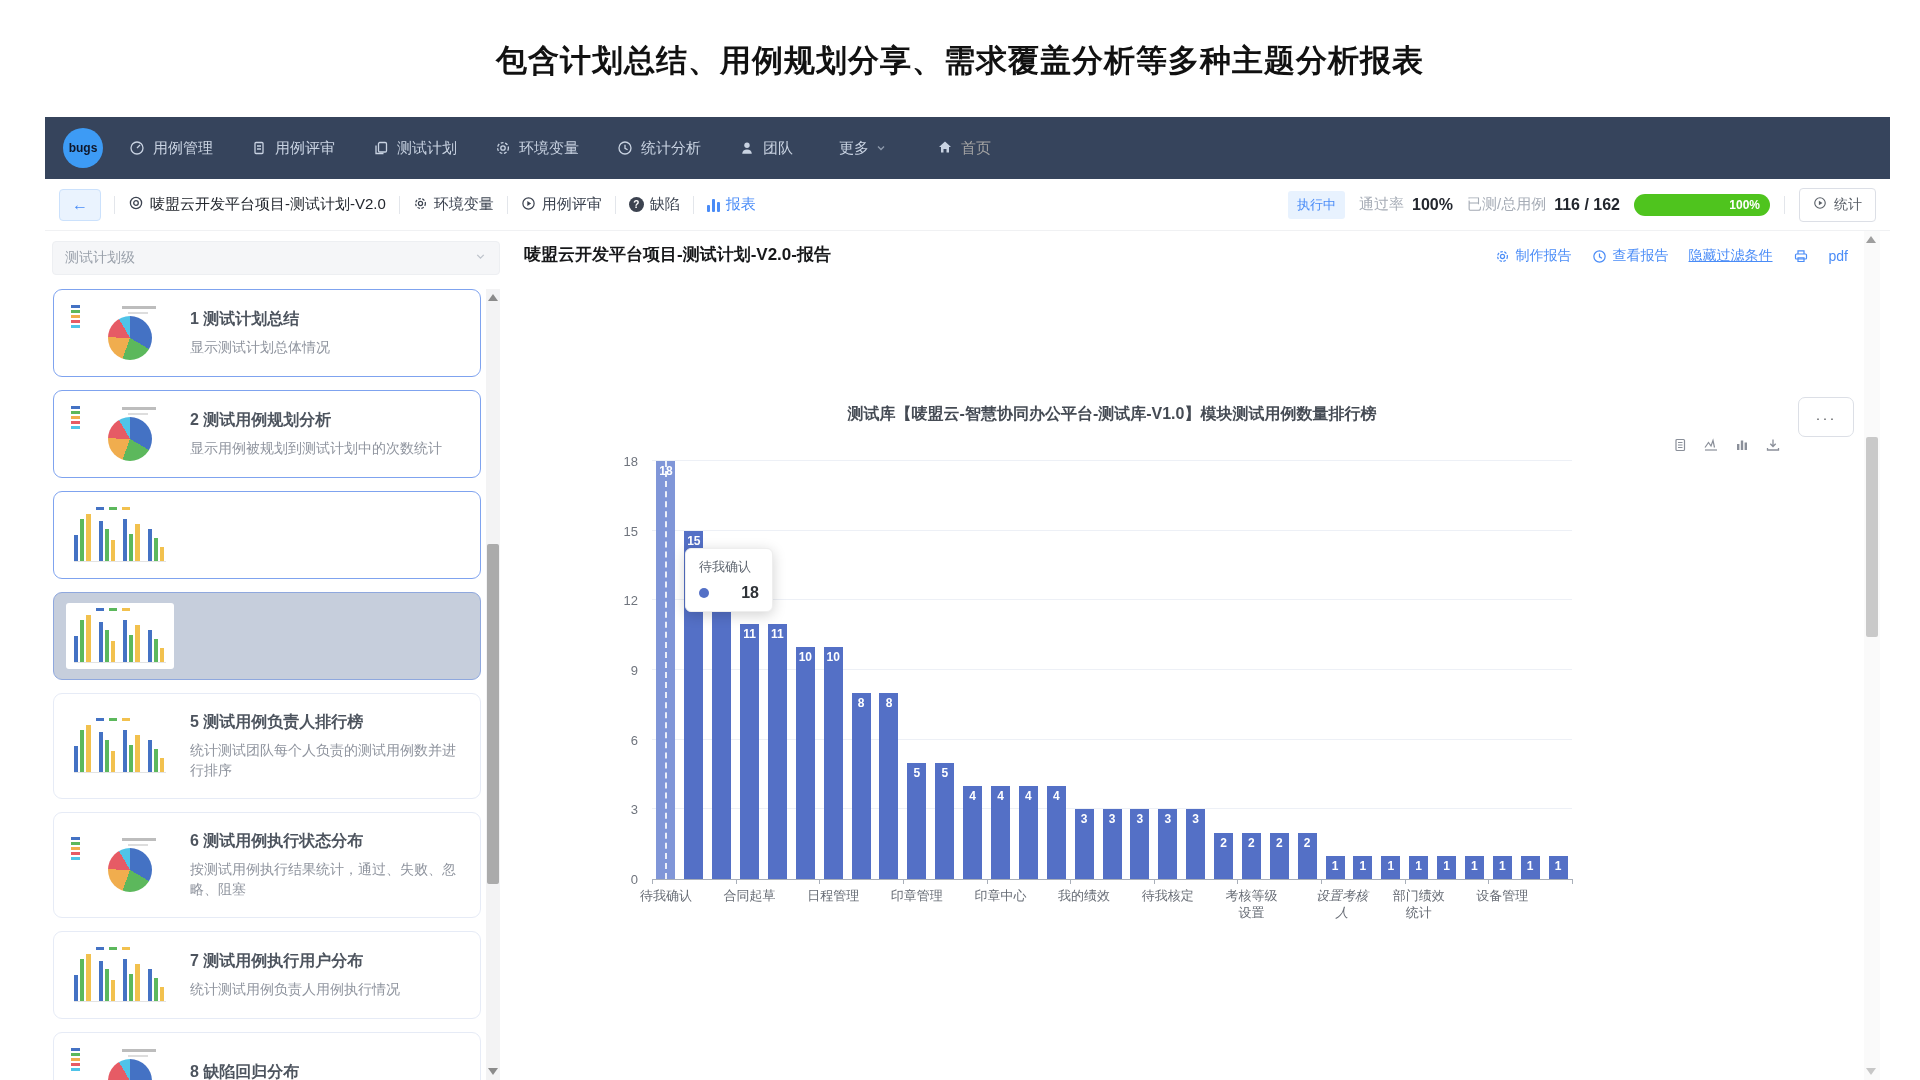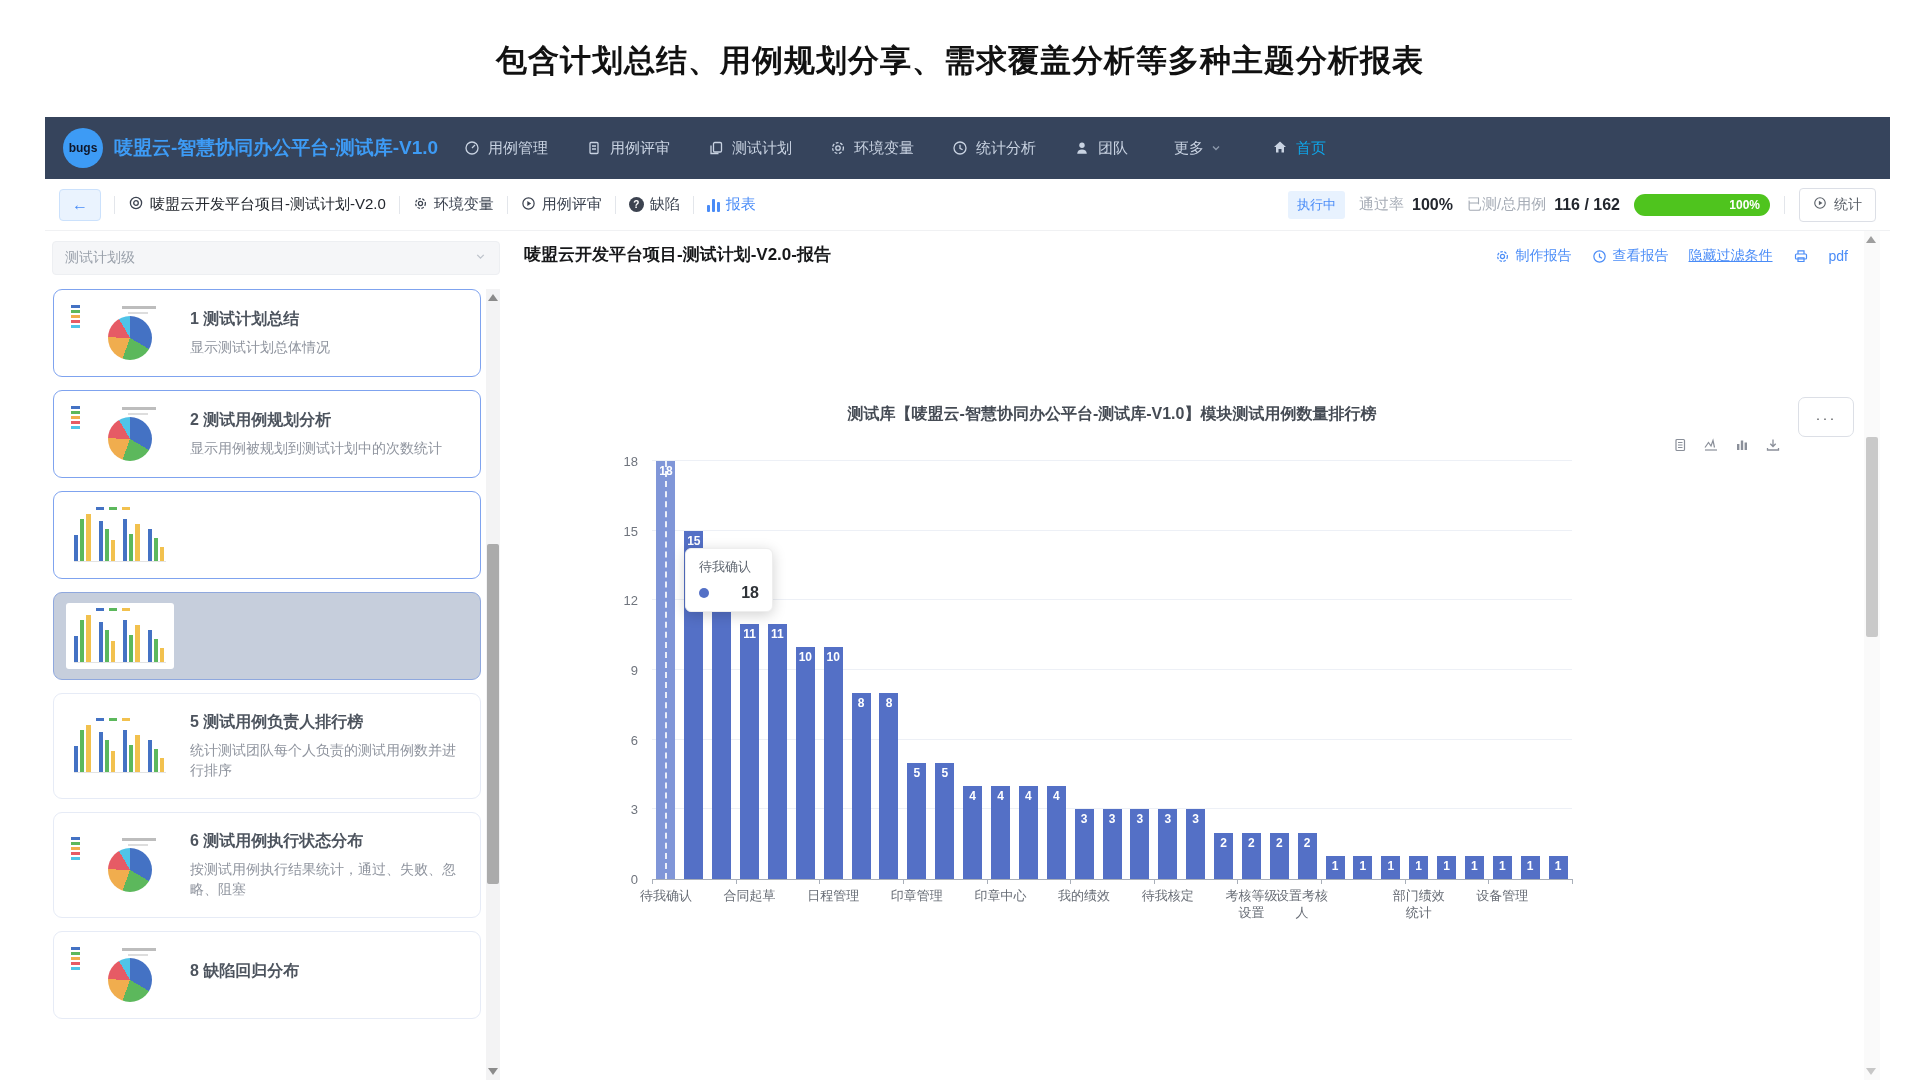--- a/index.html
+++ b/index.html
@@ -16,21 +16,21 @@
 
   
   .navbar{height:62px;background:#36445C;display:flex;align-items:center;padding:0 18px;box-sizing:border-box;}
   .logo{width:40px;height:40px;border-radius:50%;background:#3D9BF5;color:#0f172a;font-size:12px;font-weight:bold;
         display:flex;align-items:center;justify-content:center;flex:none;}
   .nav-title{font-size:19px;font-weight:bold;color:#3D9BF5;margin-left:11px;white-space:nowrap;}
   .nav-menu{display:flex;align-items:center;margin-left:26px;gap:38px;}
   .nav-item{display:flex;align-items:center;gap:8px;color:#C9D3E2;font-size:15px;cursor:pointer;white-space:nowrap;}
   .nav-item svg{display:block;}
   .nav-more{display:flex;align-items:center;gap:6px;color:#C9D3E2;font-size:15px;margin-left:46px;cursor:pointer;}
-  .nav-home{display:flex;align-items:center;gap:8px;color:#0ea5e9;font-size:15px;margin-left:50px;cursor:pointer;}
+  .nav-home{display:flex;align-items:center;gap:8px;color:#a3a3a3;font-size:15px;margin-left:50px;cursor:pointer;}
 
   
   .toolbar{height:52px;background:#fff;border-bottom:1px solid #F0F1F3;display:flex;align-items:center;
            padding:0 14px;box-sizing:border-box;gap:13px;}
   .back-btn{width:40px;height:30px;background:#EAF3FE;border:1px solid #CBE1FC;border-radius:4px;color:#4A8CF7;
             font-size:16px;display:flex;align-items:center;justify-content:center;cursor:pointer;}
   .vdiv{width:1px;height:18px;background:#E3E6EB;flex:none;}
   .tb-item{display:flex;align-items:center;gap:6px;font-size:15px;color:#3C4350;white-space:nowrap;cursor:pointer;}
   .tb-project{color:#23272E;}
   .tb-report{color:#4A8CF7;}
@@ -120,21 +120,20 @@
 </style>
 </head>
 <body>
 
 <div class="page-heading">包含计划总结、用例规划分享、需求覆盖分析等多种主题分析报表</div>
 
 <div class="app">
 
   <div class="navbar">
     <div class="logo">bugs</div>
-    <div class="nav-title">唛盟云-智慧协同办公平台-测试库-V1.0</div>
     <div class="nav-menu" id="nav-menu">
         <div class="nav-item">
           <span>
             <svg width="16" height="16" viewBox="0 0 16 16" fill="none" stroke="currentColor" stroke-width="1.3">
               <circle cx="8" cy="8" r="6"></circle>
               <path d="M8 8 L11 5"></path>
             </svg>
           </span>
           <span>用例管理</span>
         </div>
@@ -403,20 +402,47 @@
                 <i style="background:#5CB85C"></i>
                 <i style="background:#F0AD4E"></i>
                 <i style="background:#E65B65"></i>
                 <i style="background:#4FC3E8"></i>
               </div>
               <div class="t-pie" style="background:conic-gradient(#4472C4 0deg 120deg, #5CB85C 120deg 200deg, #F0AD4E 200deg 272deg, #E65B65 272deg 330deg, #4FC3E8 330deg 360deg)"></div>
             </div>
             <div class="card-text">
               <div class="card-title">6 测试用例执行状态分布</div>
               <div class="card-desc">按测试用例执行结果统计，通过、失败、忽略、阻塞</div>
+            </div>
+          </div>
+          <div class="card plain card-h1">
+            <div class="thumb">
+              <div class="t-blegend">
+                <i style="background:#4472C4"></i>
+                <i style="background:#5CB85C"></i>
+                <i style="background:#F2C14E"></i>
+              </div>
+              <div class="t-bars">
+                <i class="" style="height:26px;background:#4472C4"></i>
+                <i class="" style="height:42px;background:#5CB85C"></i>
+                <i class="" style="height:47px;background:#F2C14E"></i>
+                <i class="g" style="height:40px;background:#4472C4"></i>
+                <i class="" style="height:32px;background:#5CB85C"></i>
+                <i class="" style="height:21px;background:#F2C14E"></i>
+                <i class="g" style="height:42px;background:#4472C4"></i>
+                <i class="" style="height:27px;background:#5CB85C"></i>
+                <i class="" style="height:37px;background:#F2C14E"></i>
+                <i class="g" style="height:32px;background:#4472C4"></i>
+                <i class="" style="height:23px;background:#5CB85C"></i>
+                <i class="" style="height:14px;background:#F2C14E"></i>
+              </div>
+            </div>
+            <div class="card-text">
+              <div class="card-title">7 测试用例执行用户分布</div>
+              <div class="card-desc">统计测试用例负责人用例执行情况</div>
             </div>
           </div>
           <div class="card plain card-h1">
             <div class="thumb">
               <div class="t-title"></div>
               <div class="t-sub"></div>
               <div class="t-legend">
                 <i style="background:#4472C4"></i>
                 <i style="background:#5CB85C"></i>
                 <i style="background:#F0AD4E"></i>
@@ -632,21 +658,21 @@
           <div class="xtick" style="left: 920px;"></div>
           <div class="xtick-label" style="left: -38.0606px;">待我确认</div>
           <div class="xtick-label" style="left: 45.5758px;">合同起草</div>
           <div class="xtick-label" style="left: 129.212px;">日程管理</div>
           <div class="xtick-label" style="left: 212.848px;">印章管理</div>
           <div class="xtick-label" style="left: 296.485px;">印章中心</div>
           <div class="xtick-label" style="left: 380.121px;">我的绩效</div>
           <div class="xtick-label" style="left: 463.758px;">待我核定</div>
           <div class="xtick-label" style="left: 547.394px;">考核等级
 设置</div>
-          <div class="xtick-label" style="left: 598px;">设置考核
+          <div class="xtick-label" style="left: 638px; font-style: italic;">设置考核
 人</div>
           <div class="xtick-label" style="left: 714.667px;">部门绩效
 统计</div>
           <div class="xtick-label" style="left: 798.303px;">设备管理</div>
           <div class="pointer-line" style="left: 12.9394px;"></div>
         </div>
 
       <div class="main-scroll">
         <div class="arr arr-up"></div>
         <div class="thumb-bar"></div>

